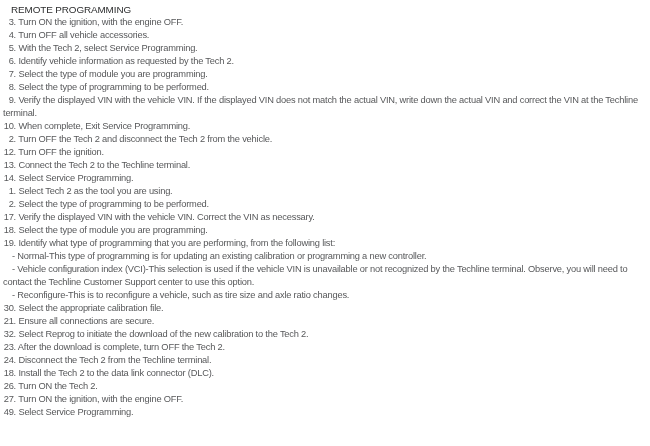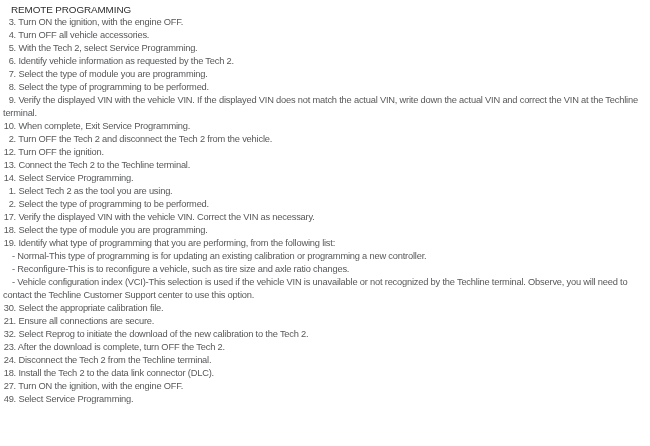--- a/index.html
+++ b/index.html
@@ -57,24 +57,25 @@
       <div class="item step"><span class="num">2.</span> Turn OFF the Tech 2 and disconnect the Tech 2 from the vehicle.</div>
       <div class="item step"><span class="num">12.</span> Turn OFF the ignition.</div>
       <div class="item step"><span class="num">13.</span> Connect the Tech 2 to the Techline terminal.</div>
       <div class="item step"><span class="num">14.</span> Select Service Programming.</div>
       <div class="item step"><span class="num">1.</span> Select Tech 2 as the tool you are using.</div>
       <div class="item step"><span class="num">2.</span> Select the type of programming to be performed.</div>
       <div class="item step"><span class="num">17.</span> Verify the displayed VIN with the vehicle VIN. Correct the VIN as necessary.</div>
       <div class="item step"><span class="num">18.</span> Select the type of module you are programming.</div>
       <div class="item step"><span class="num">19.</span> Identify what type of programming that you are performing, from the following list:</div>
       <div class="item sub"><span class="dash">-</span> Normal-This type of programming is for updating an existing calibration or programming a new controller.</div>
+      <div class="item sub"><span class="dash">-</span> Vehicle configuration index (VCI)-This selection is used if the vehicle VIN is unavailable or not recognized by the Techline terminal. Observe, you will need to contact the Techline Customer Support center to use this option.</div>
       <div class="item sub"><span class="dash">-</span> Reconfigure-This is to reconfigure a vehicle, such as tire size and axle ratio changes.</div>
-      <div class="item sub"><span class="dash">-</span> Vehicle configuration index (VCI)-This selection is used if the vehicle VIN is unavailable or not recognized by the Techline terminal. Observe, you will need to contact the Techline Customer Support center to use this option.</div>
       <div class="item step"><span class="num">30.</span> Select the appropriate calibration file.</div>
       <div class="item step"><span class="num">21.</span> Ensure all connections are secure.</div>
       <div class="item step"><span class="num">32.</span> Select Reprog to initiate the download of the new calibration to the Tech 2.</div>
       <div class="item step"><span class="num">23.</span> After the download is complete, turn OFF the Tech 2.</div>
       <div class="item step"><span class="num">24.</span> Disconnect the Tech 2 from the Techline terminal.</div>
       <div class="item step"><span class="num">18.</span> Install the Tech 2 to the data link connector (DLC).</div>
+      <div class="item step"><span class="num">26.</span> Turn ON the Tech 2.</div>
       <div class="item step"><span class="num">27.</span> Turn ON the ignition, with the engine OFF.</div>
       <div class="item step"><span class="num">49.</span> Select Service Programming.</div>
     </div>
 </div>
 
 </body></html>

